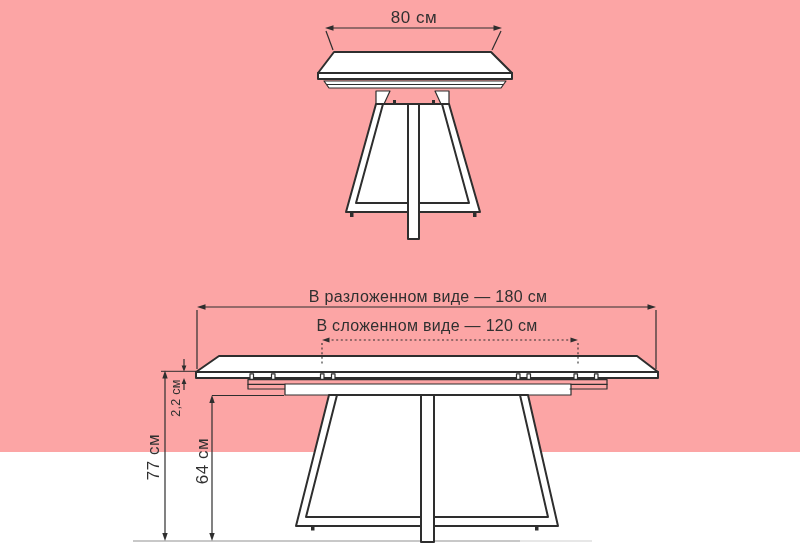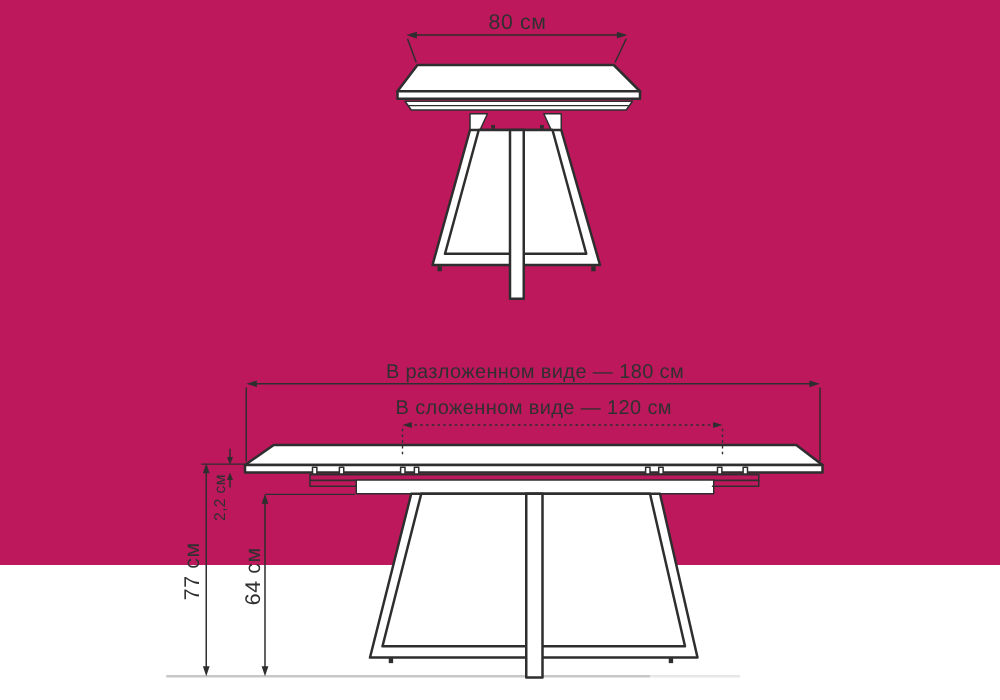--- a/index.html
+++ b/index.html
@@ -1,17 +1,17 @@
 <!DOCTYPE html>
 <html style="--line: #2e2e2e; --text: #303030; --floor: #c8c8c8;"><head>
 <meta charset="utf-8">
 <style>
   html,body { margin:0; padding:0; }
   body { background:#ffffff; width:800px; height:560px; overflow:hidden; }
-  .canvas { position:relative; width:800px; height:452px; background:#be185d; }
+  .canvas { position:relative; width:800px; height:452px; background:#fca5a5; }
 
   svg { display:block; }
   .lnf  { stroke:var(--line,#2e2e2e); fill:#ffffff; stroke-width:2; stroke-linejoin:round; }
   .ln1  { stroke:var(--line,#2e2e2e); fill:none; stroke-width:1.2; stroke-linejoin:round; stroke-linecap:round; }
   .ln1f { stroke:var(--line,#2e2e2e); fill:#ffffff; stroke-width:1.2; stroke-linejoin:round; }
   .thin { stroke:var(--line,#2e2e2e); fill:none; stroke-width:1; }
   .dim  { stroke:var(--line,#2e2e2e); fill:none; stroke-width:1.2; stroke-linecap:butt; }
   .dot  { stroke:var(--line,#2e2e2e); fill:none; stroke-width:1.1; stroke-dasharray:2 2.6; }
   .ah   { fill:var(--line,#2e2e2e); stroke:none; }
   .ft   { fill:var(--line,#2e2e2e); stroke:none; }

